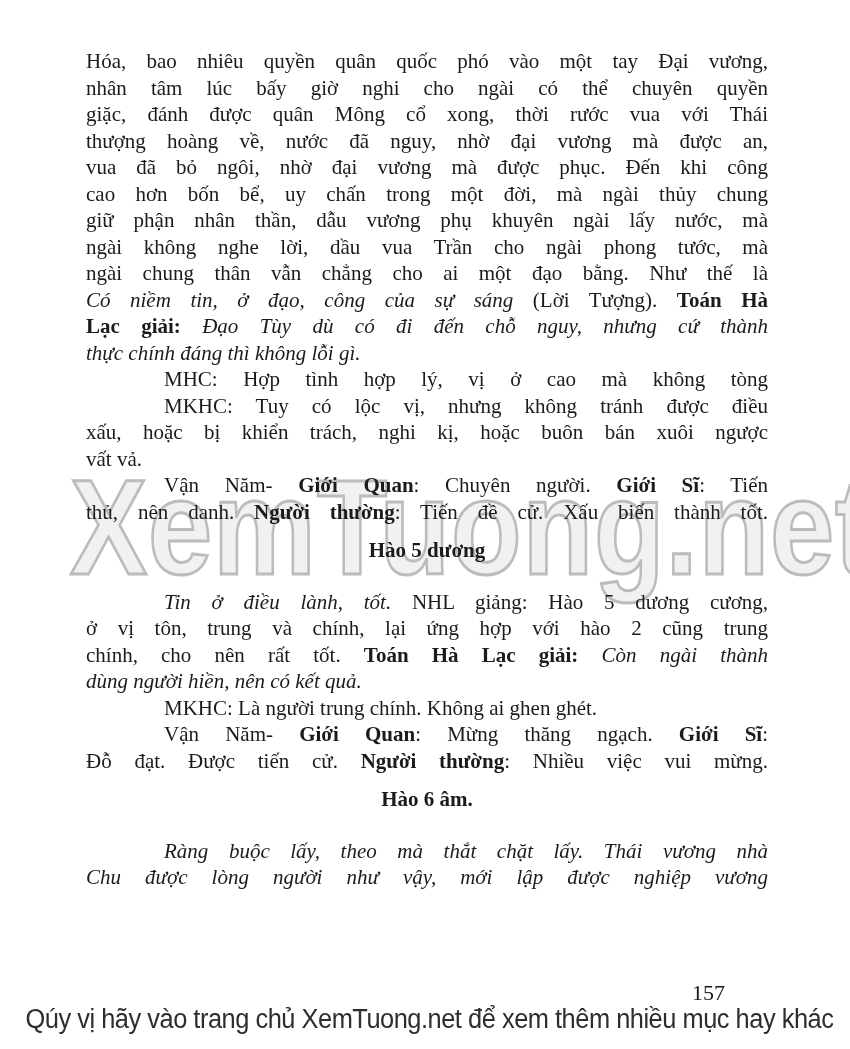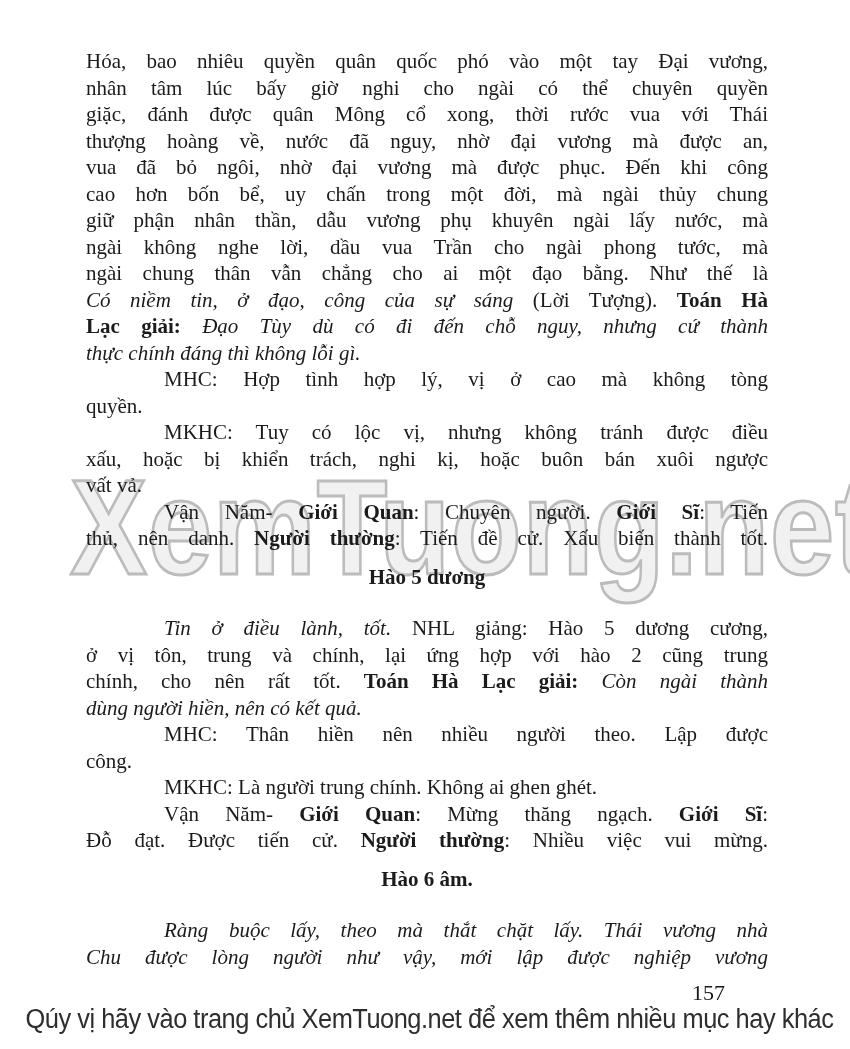--- a/index.html
+++ b/index.html
@@ -90,41 +90,36 @@
         <div class="line"><span class="r-n">cao hơn bốn bể, uy chấn trong một đời, mà ngài thủy chung</span></div>
         <div class="line"><span class="r-n">giữ phận nhân thần, dẫu vương phụ khuyên ngài lấy nước, mà</span></div>
         <div class="line"><span class="r-n">ngài không nghe lời, dầu vua Trần cho ngài phong tước, mà</span></div>
         <div class="line"><span class="r-n">ngài chung thân vẫn chẳng cho ai một đạo bằng. Như thế là</span></div>
         <div class="line"><span class="r-i">Có niềm tin, ở đạo, công của sự sáng</span><span class="r-n"> (Lời Tượng). </span><span class="r-b">Toán Hà</span></div>
         <div class="line"><span class="r-b">Lạc giải:</span><span class="r-n"> </span><span class="r-i">Đạo Tùy dù có đi đến chỗ nguy, nhưng cứ thành</span></div>
         <div class="line last"><span class="r-i">thực chính đáng thì không lỗi gì.</span></div>
       </div>
       <div class="para">
         <div class="line indent"><span class="r-n">MHC: Hợp tình hợp lý, vị ở cao mà không tòng</span></div>
-        <div class="line last"><span class="r-n">quyền.</span></div>
       </div>
       <div class="para">
         <div class="line indent"><span class="r-n">MKHC: Tuy có lộc vị, nhưng không tránh được điều</span></div>
         <div class="line"><span class="r-n">xấu, hoặc bị khiển trách, nghi kị, hoặc buôn bán xuôi ngược</span></div>
         <div class="line last"><span class="r-n">vất vả.</span></div>
       </div>
       <div class="para">
         <div class="line indent"><span class="r-n">Vận Năm- </span><span class="r-b">Giới Quan</span><span class="r-n">: Chuyên người. </span><span class="r-b">Giới Sĩ</span><span class="r-n">: Tiến</span></div>
         <div class="line"><span class="r-n">thủ, nên danh. </span><span class="r-b">Người thường</span><span class="r-n">: Tiến đề cử. Xấu biến thành tốt.</span></div>
       </div>
       <div class="heading">Hào 5 dương</div>
       <div class="para">
         <div class="line indent"><span class="r-i">Tin ở điều lành, tốt.</span><span class="r-n"> NHL giảng: Hào 5 dương cương,</span></div>
         <div class="line"><span class="r-n">ở vị tôn, trung và chính, lại ứng hợp với hào 2 cũng trung</span></div>
         <div class="line"><span class="r-n">chính, cho nên rất tốt. </span><span class="r-b">Toán Hà Lạc giải:</span><span class="r-n"> </span><span class="r-i">Còn ngài thành</span></div>
         <div class="line last"><span class="r-i">dùng người hiền, nên có kết quả.</span></div>
-      </div>
-      <div class="para">
-        <div class="line indent"><span class="r-n">MHC: Thân hiền nên nhiều người theo. Lập được</span></div>
-        <div class="line last"><span class="r-n">công.</span></div>
       </div>
       <div class="para">
         <div class="line last indent"><span class="r-n">MKHC: Là người trung chính. Không ai ghen ghét.</span></div>
       </div>
       <div class="para">
         <div class="line indent"><span class="r-n">Vận Năm- </span><span class="r-b">Giới Quan</span><span class="r-n">: Mừng thăng ngạch. </span><span class="r-b">Giới Sĩ</span><span class="r-n">:</span></div>
         <div class="line"><span class="r-n">Đỗ đạt. Được tiến cử. </span><span class="r-b">Người thường</span><span class="r-n">: Nhiều việc vui mừng.</span></div>
       </div>
       <div class="heading">Hào 6 âm.</div>
       <div class="para">

